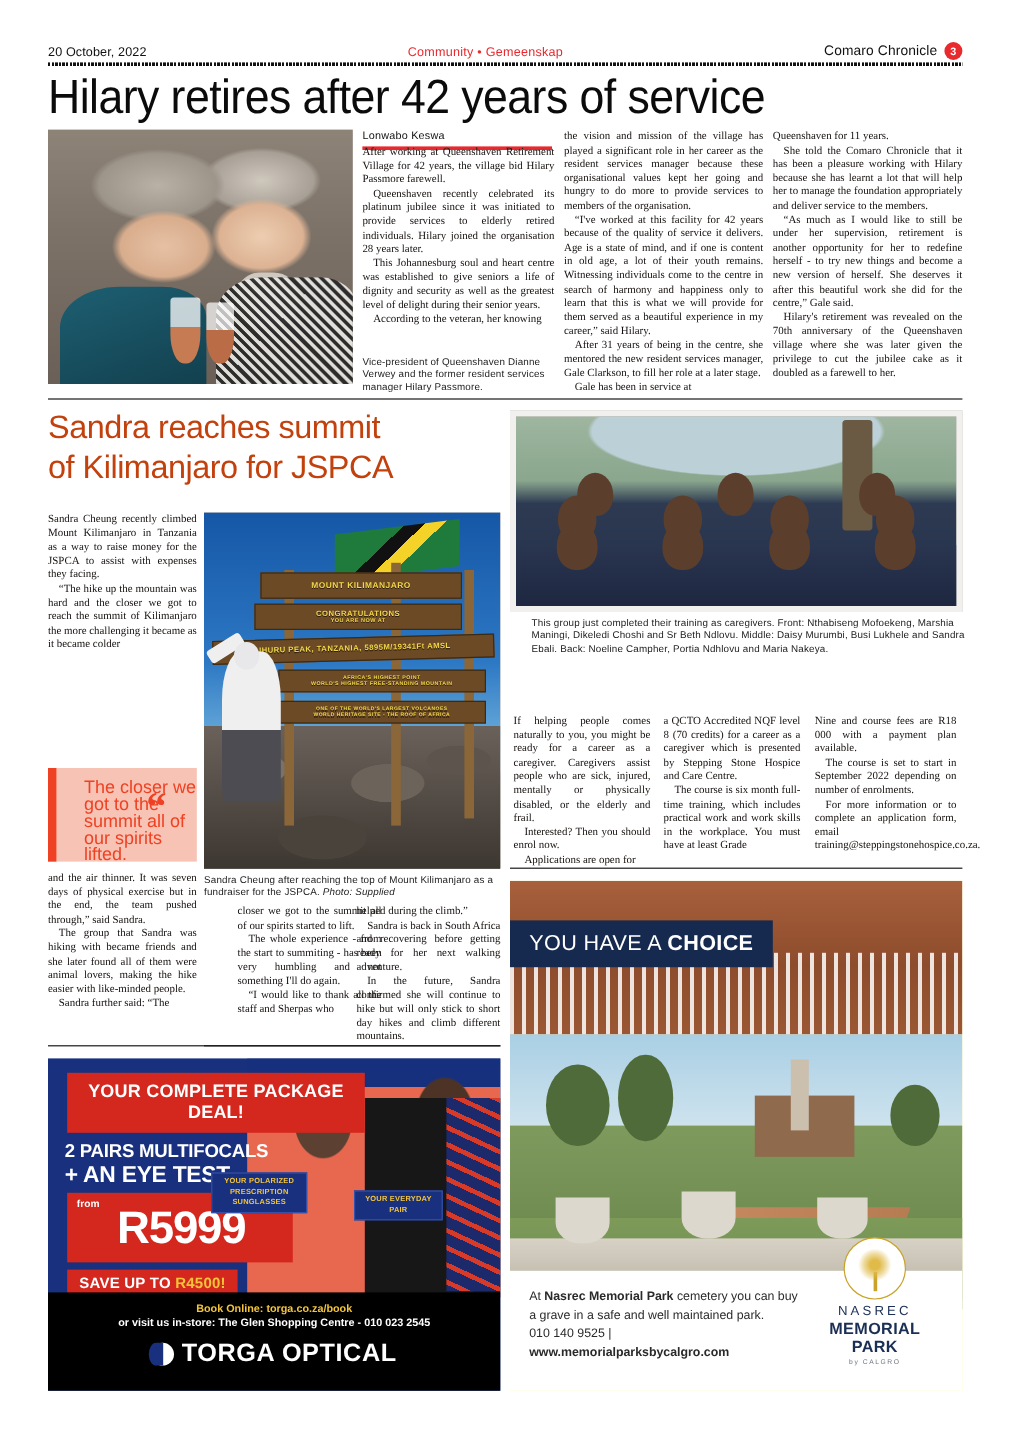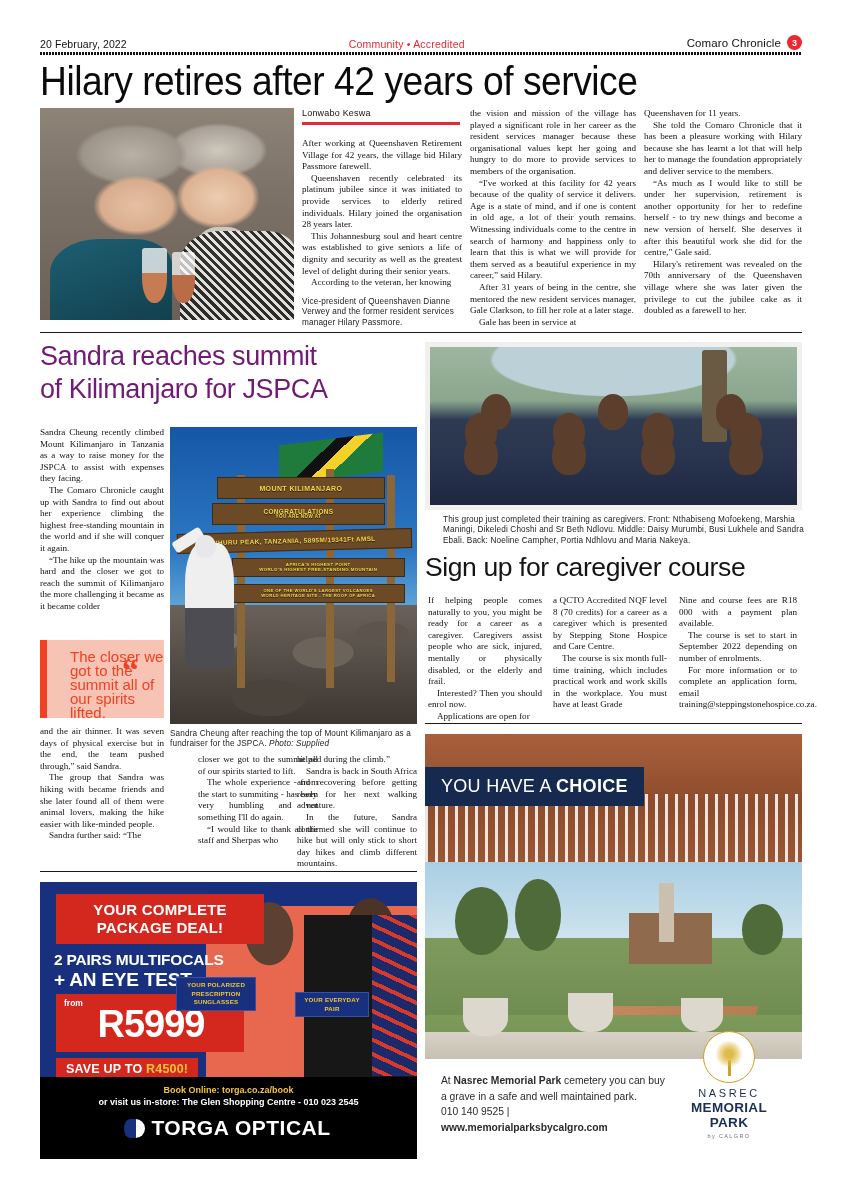--- a/index.html
+++ b/index.html
@@ -78,35 +78,35 @@
     font-family:"Liberation Sans",sans-serif; font-size:9px; color:#111;
     letter-spacing:.2px;
   }
   .byline-rule { position:absolute; left:302px; top:122px; width:158px; height:2.5px; background:#e8292e; }
 
   .col { position:absolute; font-size:9.1px; line-height:11.6px; color:#15100e;
     text-align:justify; font-family:"Liberation Serif",serif; }
   .col p { margin:0; text-indent:9px; }
   .col p.first { text-indent:0; }
 
-  #s1c1 { left:302px; top:138px; width:160px; }
+  #s1c1 { left:302px; top:121px; width:160px; }
   #s1c2 { left:470px; top:108px; width:166px; }
   #s1c3 { left:644px; top:108px; width:158px; }
 
   .photo-caption {
     font-family:"Liberation Sans",sans-serif; font-size:8.2px;
     line-height:10.4px; color:#222; letter-spacing:.15px;
   }
   #cap-hilary { position:absolute; left:302px; top:297px; width:160px; }
 
   
   .headline-2 {
     position:absolute; left:40px; top:340px; width:385px;
     font-family:"Liberation Sans",sans-serif; font-weight:400;
-    font-size:27px; line-height:33px; color:#701a75; letter-spacing:-.4px;
+    font-size:27px; line-height:33px; color:#c2410c; letter-spacing:-.4px;
   }
   #s2c1 { left:40px; top:427px; width:124px; }
   #s2c2 { left:170px; top:754px; width:120px;margin-left:28px; }
   #s2c3 { left:297px; top:754px; width:120px; }
 
   #photo-kili { left:170px; top:427px; width:247px; height:297px; }
   .kili-sky { position:absolute; inset:0;
     background:linear-gradient(to bottom,#1557a6 0%,#2d78c4 42%,#63a7d8 62%,#9cc5e0 72%,#6b6159 74%,#4e463f 100%); }
   .kili-rocks { position:absolute; left:0; bottom:0; width:100%; height:40%;
     background:
@@ -198,21 +198,21 @@
     background:
       radial-gradient(ellipse 38px 50px at 30% 26%, #5c4031 0 62%, rgba(0,0,0,0) 64%),
       radial-gradient(ellipse 38px 50px at 78% 24%, #4c3326 0 62%, rgba(0,0,0,0) 64%),
       linear-gradient(to bottom, #17307e 0 12%, #e8684f 12% 100%);
   }
   .torga-m2 { position:absolute; right:0; top:12%; width:30%; height:60%;
     background:linear-gradient(to bottom,#171717 0 100%); }
   .torga-m2b { position:absolute; right:0; top:12%; width:12%; height:58%;
     background:repeating-linear-gradient(25deg,#1c2a6b 0 5px,#d83a2a 5px 9px,#1c2a6b 9px 13px); }
   .torga-band1 {
-    position:absolute; left:16px; top:12px; width:208px; padding:7px 0;
+    position:absolute; left:16px; top:12px; width:248px; padding:7px 0;
     background:#d4281f; color:#fff; font-family:"Liberation Sans",sans-serif;
     font-weight:bold; font-size:15px; line-height:18px; text-align:center;
     letter-spacing:.2px;
   }
   .torga-line2 {
     position:absolute; left:14px; top:68px; width:225px;
     color:#fff; font-family:"Liberation Sans",sans-serif; font-weight:bold;
     font-size:15.5px; line-height:20px; letter-spacing:-.2px;
   }
   .torga-line2 em { font-style:normal; font-size:19px; }
@@ -319,22 +319,22 @@
   .nas-n3 { font-size:5.6px; letter-spacing:1.3px; margin-top:3px; color:#6d757f; }
 
   .divider { position:absolute; background:#1a1a1a; }
 </style>
 </head>
 <body>
 
 <div class="page">
 
   <div class="masthead">
-    <div class="mast-date">20 February, 2022</div>
-    <div class="mast-center">Community • Accredited</div>
+    <div class="mast-date">20 October, 2022</div>
+    <div class="mast-center">Community • Gemeenskap</div>
     <div class="mast-right">
       <div class="mast-title">Comaro Chronicle</div>
       <div class="page-badge">3</div>
     </div>
   </div>
   <div class="mast-rule"></div>
 
   <div class="headline-main">Hilary retires after 42 years of service</div>
 
   <div class="photo" id="photo-hilary">
@@ -372,21 +372,20 @@
 
   <div class="divider" style="left:40px; top:332px; width:762px; height:1.2px;"></div>
 
   <div class="headline-2">
     <div>Sandra reaches summit</div>
     <div>of Kilimanjaro for JSPCA</div>
   </div>
 
   <div class="col" id="s2c1">
     <p class="first">Sandra Cheung recently climbed Mount Kilimanjaro in Tanzania as a way to raise money for the JSPCA to assist with expenses they facing.</p>
-    <p>The Comaro Chronicle caught up with Sandra to find out about her experience climbing the highest free-standing mountain in the world and if she will conquer it again.</p>
     <p>“The hike up the mountain was hard and the closer we got to reach the summit of Kilimanjaro the more challenging it became as it became colder</p>
   </div>
 
   <div class="quote-box"></div>
   <div class="quote-mark">”</div>
   <div class="quote-text">The closer we got to the summit all of our spirits lifted.</div>
 
   <div class="col" style="left:40px; top:726px; width:124px;">
     <p class="first">and the air thinner. It was seven days of physical exercise but in the end, the team pushed through,” said Sandra.</p>
     <p>The group that Sandra was hiking with became friends and she later found all of them were animal lovers, making the hike easier with like-minded people.</p>
@@ -456,21 +455,20 @@
     <div class="care-row cr3">
       <div class="care-head"></div>
         <div class="care-head"></div>
       <div class="care-head"></div>
         <div class="care-head"></div>
     </div>
   </div>
 
   <div class="photo-caption" id="cap-care">This group just completed their training as caregivers. Front: Nthabiseng Mofoekeng, Marshia Maningi, Dikeledi Choshi and Sr Beth Ndlovu. Middle: Daisy Murumbi, Busi Lukhele and Sandra Ebali. Back: Noeline Campher, Portia Ndhlovu and Maria Nakeya.</div>
 
-  <div class="headline-3">Sign up for caregiver course</div>
 
   <div class="col" id="s3c1">
     <p class="first">If helping people comes naturally to you, you might be ready for a career as a caregiver. Caregivers assist people who are sick, injured, mentally or physically disabled, or the elderly and frail.</p>
     <p>Interested? Then you should enrol now.</p>
     <p>Applications are open for</p>
   </div>
   <div class="col" id="s3c2">
     <p class="first">a QCTO Accredited NQF level 8 (70 credits) for a career as a caregiver which is presented by Stepping Stone Hospice and Care Centre.</p>
     <p>The course is six month full-time training, which includes practical work and work skills in the workplace. You must have at least Grade</p>
   </div>

